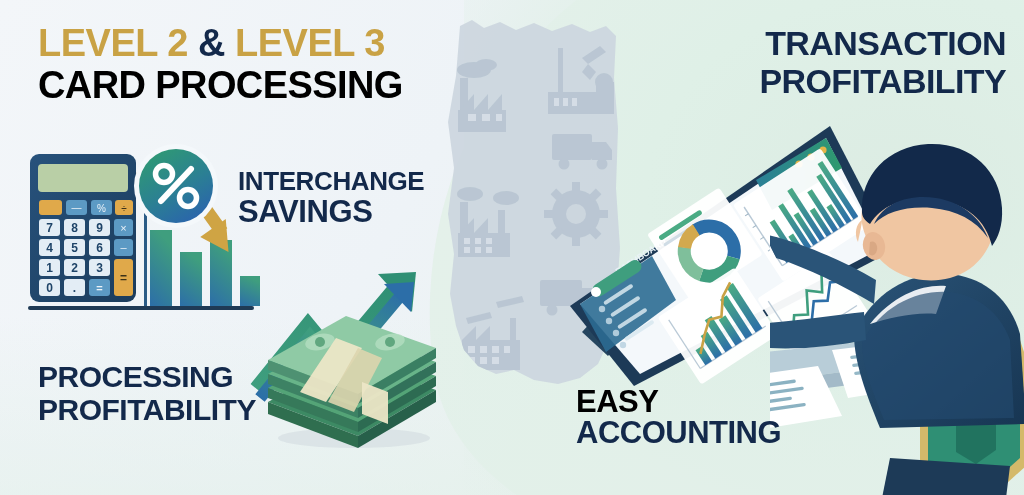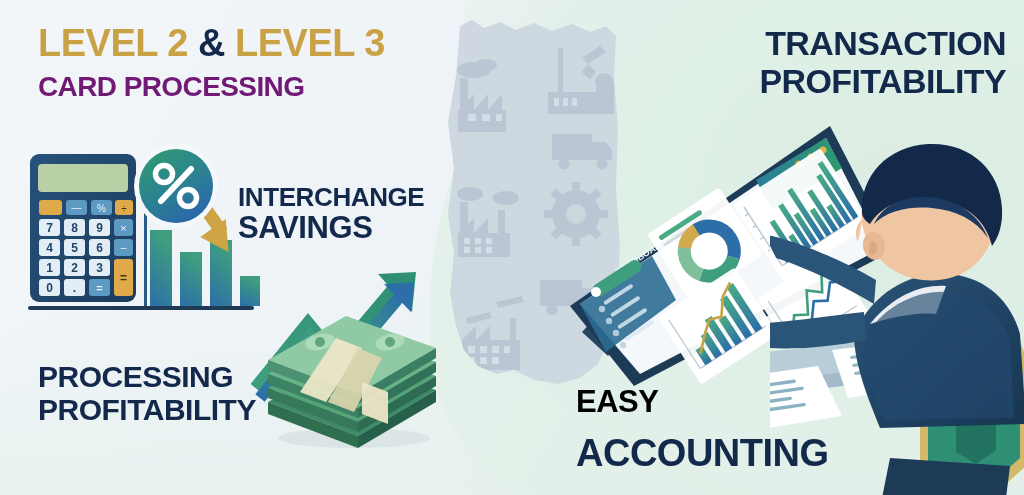--- a/index.html
+++ b/index.html
@@ -25,39 +25,39 @@
   .bg-bottom-mint{position:absolute;left:0;bottom:0;width:1024px;height:180px;
     background:linear-gradient(180deg,rgba(226,240,233,0) 0%, rgba(226,240,233,.55) 100%);}
 
   
   .map-wrap{position:absolute;left:430px;top:18px;width:210px;height:370px;}
   .map-wrap svg{width:100%;height:100%;display:block;}
 
   
   .h-main{position:absolute;left:38px;top:24px;width:430px;line-height:1.0;}
   .h-main .l1{font-size:38px;font-weight:700;letter-spacing:-0.5px;white-space:nowrap;}
-  .h-main .l2{font-size:28px;font-weight:700;letter-spacing:-0.6px;color:#701a75;margin-top:11px;white-space:nowrap;}
+  .h-main .l2{font-size:38px;font-weight:700;letter-spacing:-0.6px;color:#000000;margin-top:4px;white-space:nowrap;}
   .gold{color:#c9a245;}
   .navy{color:#13294b;}
 
   .h-right{position:absolute;left:676px;top:26px;width:330px;text-align:center;line-height:1.02;}
   .h-right .r1,.h-right .r2{font-size:34px;font-weight:700;color:#13294b;letter-spacing:-0.6px;white-space:nowrap;text-align:right;}
   .h-right .r2{margin-top:3px;}
 
-  .lbl-interchange{position:absolute;left:238px;top:184px;line-height:1.0;}
+  .lbl-interchange{position:absolute;left:238px;top:168px;line-height:1.0;}
   .lbl-interchange .a{font-size:26px;font-weight:700;color:#13294b;letter-spacing:-0.4px;white-space:nowrap;}
   .lbl-interchange .b{font-size:31px;font-weight:700;color:#13294b;letter-spacing:-0.4px;margin-top:2px;white-space:nowrap;}
 
   .lbl-profit{position:absolute;left:38px;top:362px;line-height:1.0;}
   .lbl-profit .a{font-size:30px;font-weight:700;color:#13294b;letter-spacing:-0.5px;white-space:nowrap;}
   .lbl-profit .b{font-size:30px;font-weight:700;color:#13294b;letter-spacing:-0.5px;margin-top:3px;white-space:nowrap;}
 
   .lbl-easy{position:absolute;left:576px;top:386px;line-height:1.0;}
   .lbl-easy .a{font-size:31px;font-weight:700;color:#000000;letter-spacing:-0.5px;white-space:nowrap;}
-  .lbl-easy .b{font-size:38px;font-weight:700;color:#13294b;letter-spacing:-0.5px;margin-top:17px;white-space:nowrap;text-align:center;}
+  .lbl-easy .b{font-size:31px;font-weight:700;color:#13294b;letter-spacing:-0.5px;margin-top:0;white-space:nowrap;text-align:center;}
 
   
   .art{position:absolute;}
   .art svg{display:block;}
   .calc-art{left:22px;top:146px;width:240px;height:175px;}
   .badge-art{left:131px;top:141px;width:90px;height:90px;}
   .money-art{left:250px;top:262px;width:200px;height:190px;}
   .tablet-art{left:560px;top:120px;width:340px;height:300px;}
   .person-art{left:770px;top:128px;width:262px;height:370px;}
 </style>

